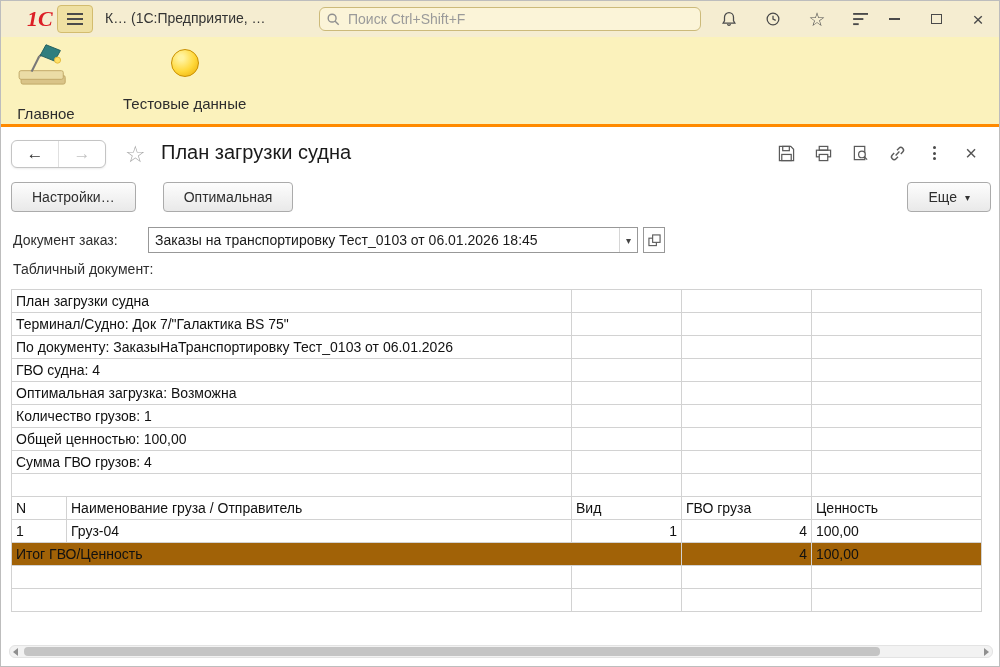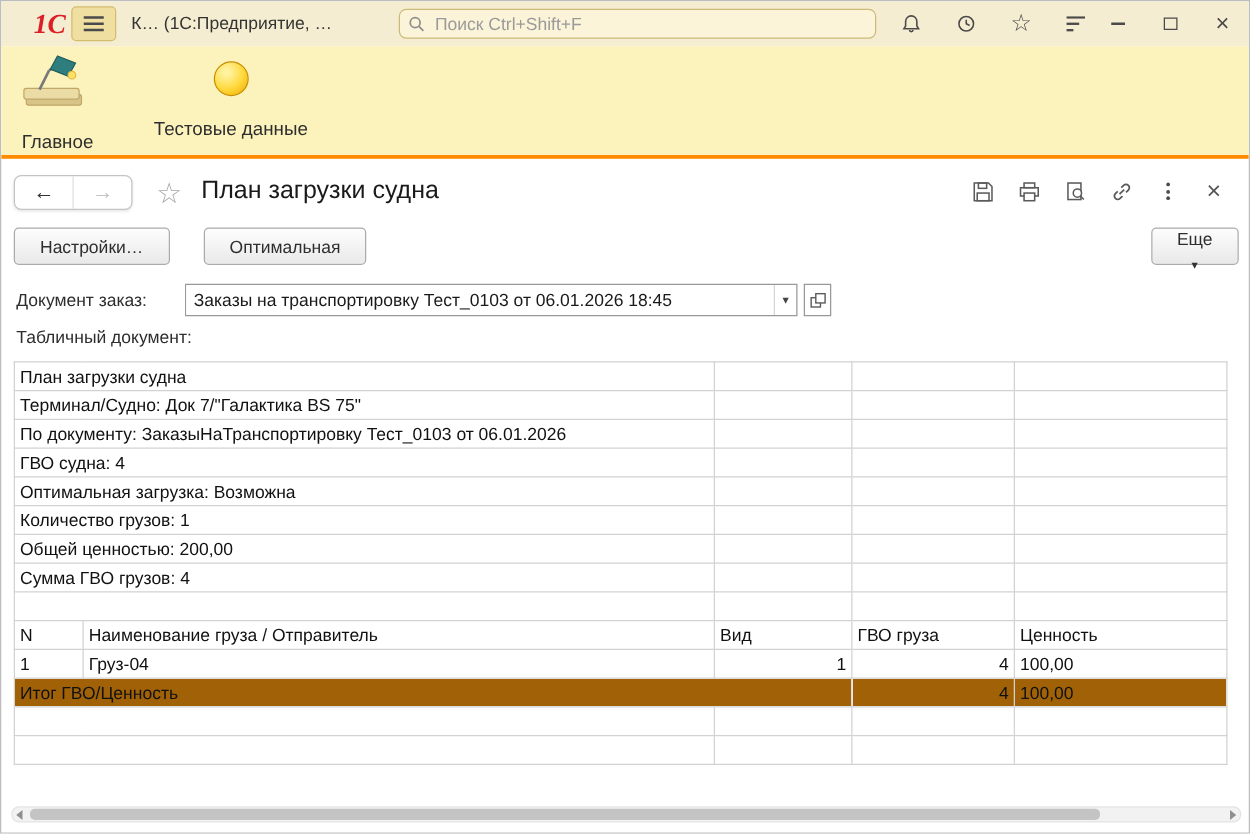--- a/index.html
+++ b/index.html
@@ -42,21 +42,21 @@
   .fh-icons { position:absolute; right:18px; top:9px; display:flex; gap:17px; align-items:center; }
   .fh-icons .ic { width:20px; height:20px; display:flex; align-items:center; justify-content:center; cursor:pointer; color:#555; }
   .kebab { display:flex; flex-direction:column; gap:2.5px; align-items:center; }
   .kebab i { width:3px; height:3px; border-radius:50%; background:#4a4a4a; display:block; }
   .form-close { font-size:20px; color:#555; line-height:1; }
 
   
   .cmd-bar { position:absolute; left:10px; top:181px; width:980px; height:30px; }
   .btn-row { display:flex; gap:27px; }
   .btn { height:30px; padding:0 20px; font-size:14px; color:#2e2e2e; background:linear-gradient(#FDFDFD,#E9E9E9); border:1px solid #ABABAB; border-radius:4px; cursor:pointer; font-family:inherit; display:flex; align-items:center; }
-  .btn-more { position:absolute; right:0; top:0; gap:8px;flex-direction:column; }
+  .btn-more { position:absolute; right:0; top:0; gap:8px; }
   .caret { font-size:10px; color:#333; }
 
   
   .doc-row { position:absolute; left:12px; top:226px; width:976px; height:26px; display:flex; align-items:center; }
   .doc-label { font-size:14px; color:#2e2e2e; width:135px; }
   .combo { width:490px; height:26px; border:1px solid #989898; background:#fff; display:flex; align-items:stretch; }
   .combo input { flex:1; border:none; outline:none; font-size:14px; color:#1a1a1a; padding:0 6px; font-family:inherit; }
   .combo .dd { width:18px; display:flex; align-items:center; justify-content:center; border-left:1px solid #D6D6D6; cursor:pointer; color:#444; font-size:10px; }
   .open-btn { width:22px; height:26px; margin-left:5px; background:#fff; border:1px solid #989898; display:flex; align-items:center; justify-content:center; cursor:pointer; }
 
@@ -269,21 +269,21 @@
           <td></td>
           <td></td>
         </tr>
       <tr>
           <td colspan="2">Количество грузов: 1</td>
           <td></td>
           <td></td>
           <td></td>
         </tr>
       <tr>
-          <td colspan="2">Общей ценностью: 200,00</td>
+          <td colspan="2">Общей ценностью: 100,00</td>
           <td></td>
           <td></td>
           <td></td>
         </tr>
       <tr>
           <td colspan="2">Сумма ГВО грузов: 4</td>
           <td></td>
           <td></td>
           <td></td>
         </tr>

